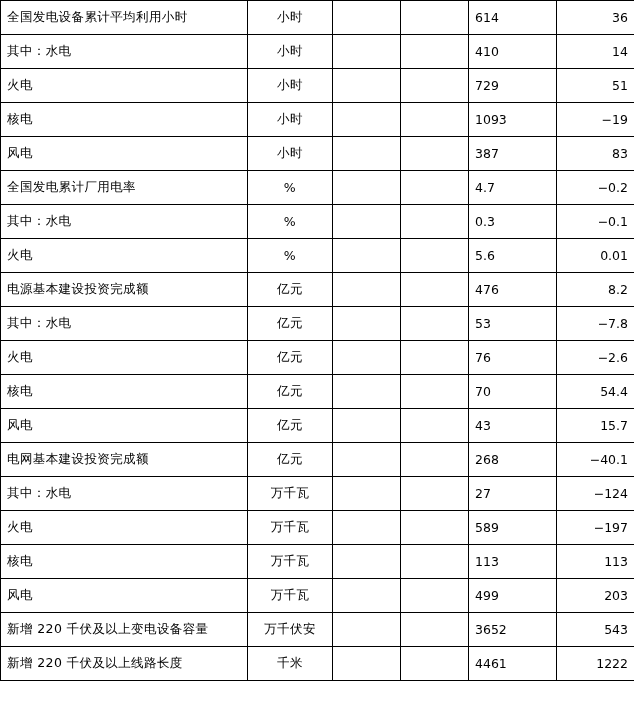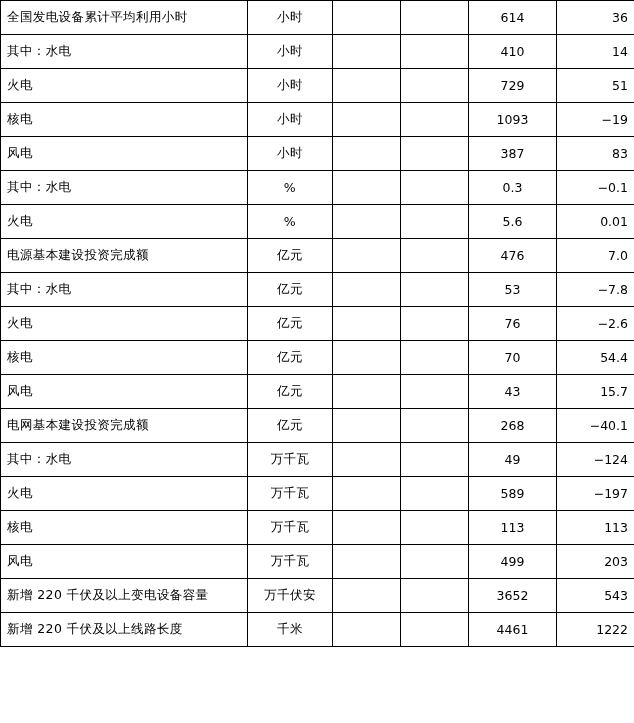--- a/index.html
+++ b/index.html
@@ -35,21 +35,21 @@
   col.c-blank2 { width: 68px; }
   col.c-val1   { width: 88px; }
   col.c-val2   { width: 78px; }
 
   td.item       { text-align: left; letter-spacing: 0.4px; }
   td.item.lvl1  { padding-left: 8px; margin-top: 47px; }
   td.item.lvl2  { padding-left: 34px; }
   td.item.lvl3  { padding-left: 58px; }
   td.unit       { text-align: center; letter-spacing: 0.4px; }
   td.blank      { }
-  td.val        { text-align: center; padding-right: 22px; }
+  td.val        { text-align: left; padding-right: 22px; }
   td.val2       { text-align: right; padding-right: 20px; }
 </style>
 </head>
 <body>
 
 <table id="stat-table">
   <colgroup>
     <col class="c-item">
     <col class="c-unit">
     <col class="c-blank1">
@@ -92,20 +92,28 @@
       </tr>
       <tr>
         <td class="item lvl3">风电</td>
         <td class="unit">小时</td>
         <td class="blank"></td>
         <td class="blank"></td>
         <td class="val">387</td>
         <td class="val2">83</td>
       </tr>
       <tr>
+        <td class="item lvl1">全国发电累计厂用电率</td>
+        <td class="unit">%</td>
+        <td class="blank"></td>
+        <td class="blank"></td>
+        <td class="val">4.7</td>
+        <td class="val2">−0.2</td>
+      </tr>
+      <tr>
         <td class="item lvl2">其中：水电</td>
         <td class="unit">%</td>
         <td class="blank"></td>
         <td class="blank"></td>
         <td class="val">0.3</td>
         <td class="val2">−0.1</td>
       </tr>
       <tr>
         <td class="item lvl3">火电</td>
         <td class="unit">%</td>
@@ -113,21 +121,21 @@
         <td class="blank"></td>
         <td class="val">5.6</td>
         <td class="val2">0.01</td>
       </tr>
       <tr>
         <td class="item lvl1">电源基本建设投资完成额</td>
         <td class="unit">亿元</td>
         <td class="blank"></td>
         <td class="blank"></td>
         <td class="val">476</td>
-        <td class="val2">7.0</td>
+        <td class="val2">8.2</td>
       </tr>
       <tr>
         <td class="item lvl2">其中：水电</td>
         <td class="unit">亿元</td>
         <td class="blank"></td>
         <td class="blank"></td>
         <td class="val">53</td>
         <td class="val2">−7.8</td>
       </tr>
       <tr>
@@ -160,21 +168,21 @@
         <td class="blank"></td>
         <td class="blank"></td>
         <td class="val">268</td>
         <td class="val2">−40.1</td>
       </tr>
       <tr>
         <td class="item lvl2">其中：水电</td>
         <td class="unit">万千瓦</td>
         <td class="blank"></td>
         <td class="blank"></td>
-        <td class="val">49</td>
+        <td class="val">27</td>
         <td class="val2">−124</td>
       </tr>
       <tr>
         <td class="item lvl3">火电</td>
         <td class="unit">万千瓦</td>
         <td class="blank"></td>
         <td class="blank"></td>
         <td class="val">589</td>
         <td class="val2">−197</td>
       </tr>

